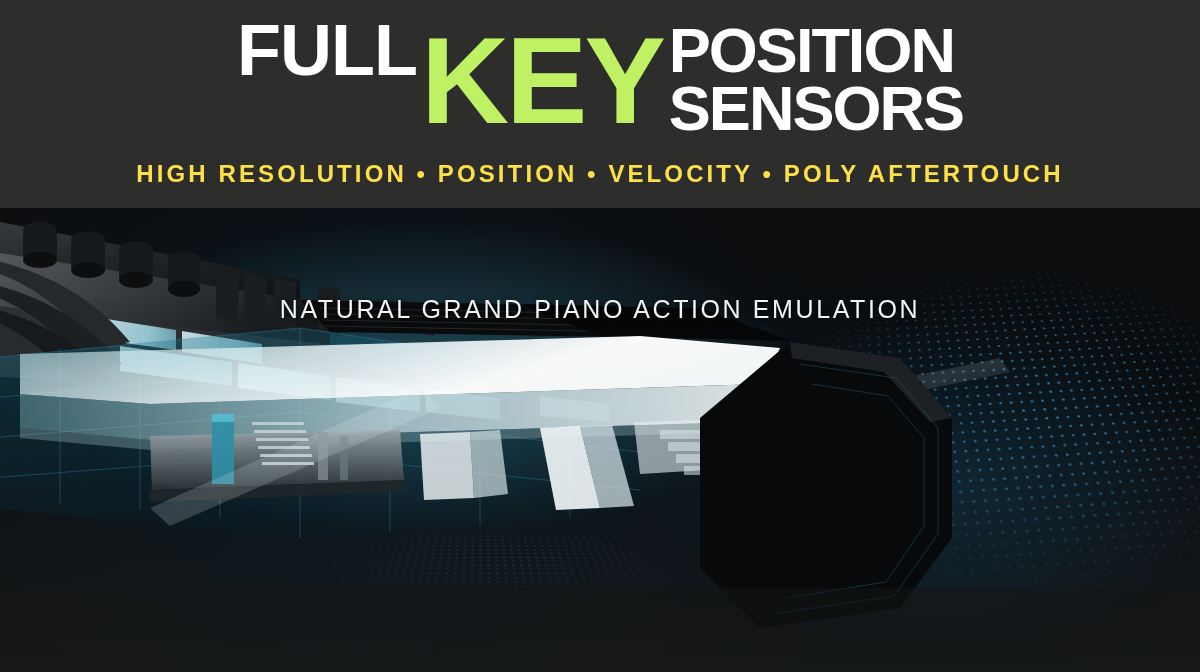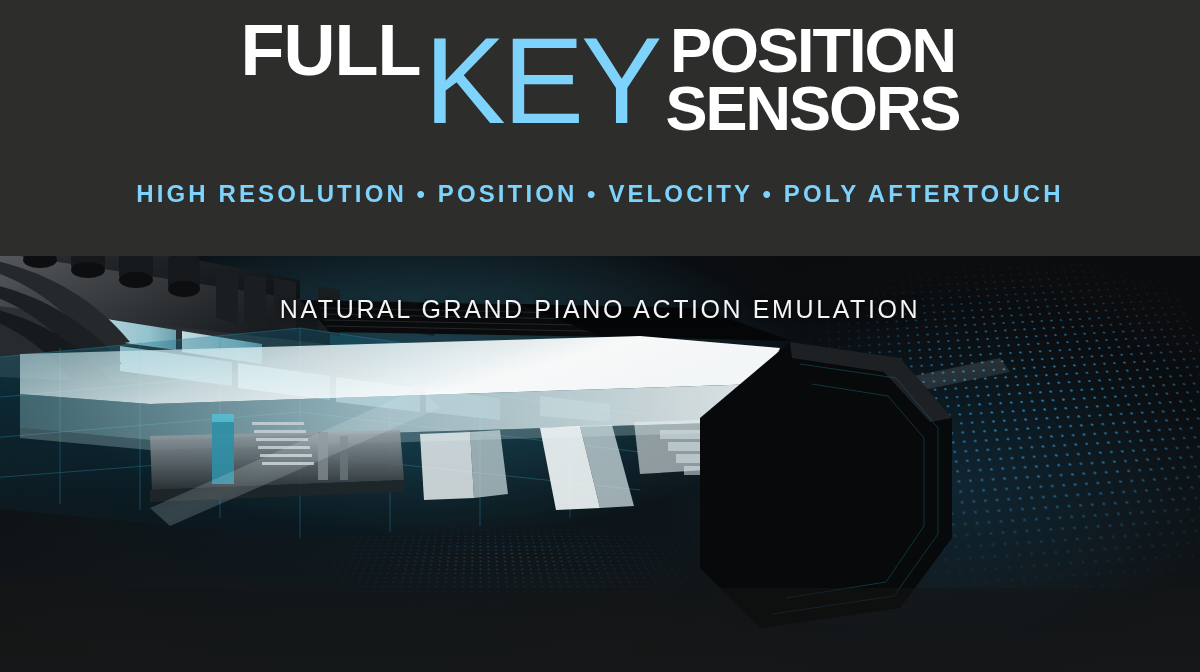--- a/index.html
+++ b/index.html
@@ -9,55 +9,54 @@
     background:#111112;
     font-family:"Liberation Sans", sans-serif;
   }
   .banner {
     position:relative; width:1200px; height:672px; overflow:hidden;
     background:#0b0c0d;
   }
 
   
   .header {
-    position:absolute; left:0; top:0; width:1200px; height:256px;
+    position:absolute; left:0; top:0; width:1200px; height:208px;
     background:#2d2d2c; z-index:40;
   }
   .headline {
     position:absolute; left:0; top:22px; width:1200px; height:116px;
     display:flex; align-items:flex-start; justify-content:center;
   }
   .hl-col { display:flex; flex-direction:column; }
   .hl-left { align-items:flex-end; padding-right:4px; }
-  .hl-right { align-items:center; padding-left:6px; }
+  .hl-right { align-items:flex-start; padding-left:6px; }
 
   .t-full {
     font-size:72px; line-height:0.80em; font-weight:bold;
     color:#ffffff; letter-spacing:-1px;
   }
   .t-motion {
     font-size:50px; line-height:0.92em; font-weight:bold;
     color:#ffffff; letter-spacing:-0.5px;
   }
   .t-key {
-    font-size:122px; line-height:1.0em; font-weight:normal;
-    color:#7dd3fc; letter-spacing:-3px;
+    font-size:122px; line-height:1.0em; font-weight:bold;
+    color:#bef264; letter-spacing:-3px;
     display:flex; align-items:center; height:118px;
   }
   .t-position, .t-sensors {
     font-size:63px; line-height:0.92em; font-weight:bold;
     color:#ffffff; letter-spacing:-2px;
   }
 
   .subline {
     position:absolute; left:0; top:160px; width:1200px;
-    text-align:center; color:#7dd3fc;
+    text-align:center; color:#fde047;
     font-size:24px; font-weight:bold; letter-spacing:3.1px;
     white-space:nowrap;
-    margin-top:20px;
   }
 
   
   .stage {
     position:absolute; left:0; top:208px; width:1200px; height:464px;
     overflow:hidden; background:#0a0b0c;
   }
   .stage-bg {
     position:absolute; inset:0;
     background:

